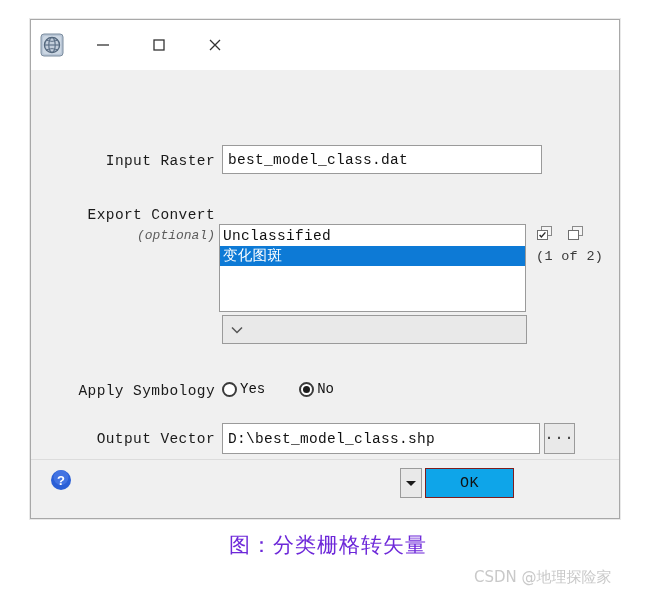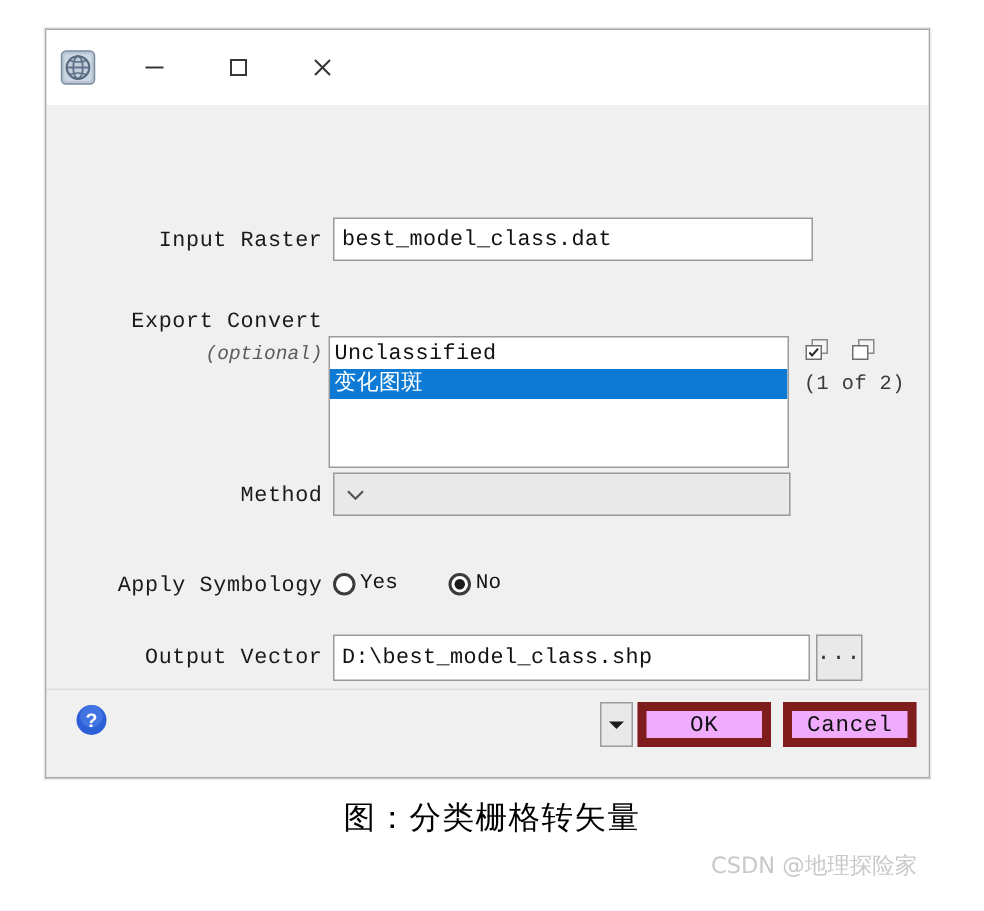--- a/index.html
+++ b/index.html
@@ -244,22 +244,22 @@
     position: absolute;
     left: 19px;
     top: 399px;
     width: 22px;
     height: 22px;
   }
   .help-icon svg { display: block; }
 
   .btn {
     position: absolute;
-    background: #f0abfc;
-    border: 6px solid #7f1d1d;
+    background: #0ea5e9;
+    border: 1px solid #7f1d1d;
     box-sizing: border-box;
     display: flex;
     align-items: center;
     justify-content: center;
     font-family: "Liberation Mono", monospace;
     font-size: 15px;
     color: #111111;
     letter-spacing: .5px;
   }
   .btn-arrow {
@@ -274,21 +274,21 @@
 
   
   .caption {
     position: absolute;
     left: 0;
     top: 531px;
     width: 656px;
     text-align: center;
     font-family: "DejaVu Sans", sans-serif;
     font-size: 21px;
-    color: #000000;
+    color: #6d28d9;
     letter-spacing: 1px;
   }
   .watermark {
     position: absolute;
     left: 474px;
     top: 568px;
     font-family: "DejaVu Sans", sans-serif;
     font-size: 15px;
     color: #c9c9c9;
     white-space: nowrap;
@@ -356,21 +356,20 @@
         <span>
           <svg width="19" height="17" viewBox="0 0 19 17">
             <rect x="5.5" y="1.5" width="10" height="9" fill="#f4f4f4" stroke="#8a8a8a" stroke-width="1"></rect>
             <rect x="1.5" y="5.5" width="10" height="9" fill="#ffffff" stroke="#6e6e6e" stroke-width="1"></rect>
           </svg>
         </span>
       </div>
       <div class="count-text">(1 of 2)</div>
     </div>
 
-    <div class="field-label" style="left:0; top:253px; width:184px;">Method</div>
     <div class="combobox" style="left:191px; top:245px; width:305px; height:29px;">
       <span class="combo-arrow">
         <svg width="14" height="10" viewBox="0 0 14 10">
           <path d="M2 2.5 L7 7.5 L12 2.5" stroke="#555" stroke-width="1.5" fill="none"></path>
         </svg>
       </span>
     </div>
 
     <div class="field-label" style="left:0; top:313px; width:184px;">Apply Symbology</div>
     <div class="radio-group" style="left:191px; top:311px;">
@@ -399,19 +398,18 @@
         <text x="11" y="15.6" font-family="Liberation Sans, sans-serif" font-size="13" font-weight="bold" fill="#ffffff" text-anchor="middle">?</text>
       </svg>
     </span>
 
     <span class="btn-arrow" style="left:369px; top:398px; width:22px; height:30px;">
       <svg width="12" height="8" viewBox="0 0 12 8">
         <path d="M1 2 L11 2 L6 7 Z" fill="#1a1a1a"></path>
       </svg>
     </span>
     <span class="btn" style="left:394px; top:398px; width:89px; height:30px;">OK</span>
-    <span class="btn" style="left:491px; top:398px; width:89px; height:30px;">Cancel</span>
 
   </div>
 </div>
 
 <div class="caption">图：分类栅格转矢量</div>
 <div class="watermark">CSDN @地理探险家</div>
 
 </body></html>

